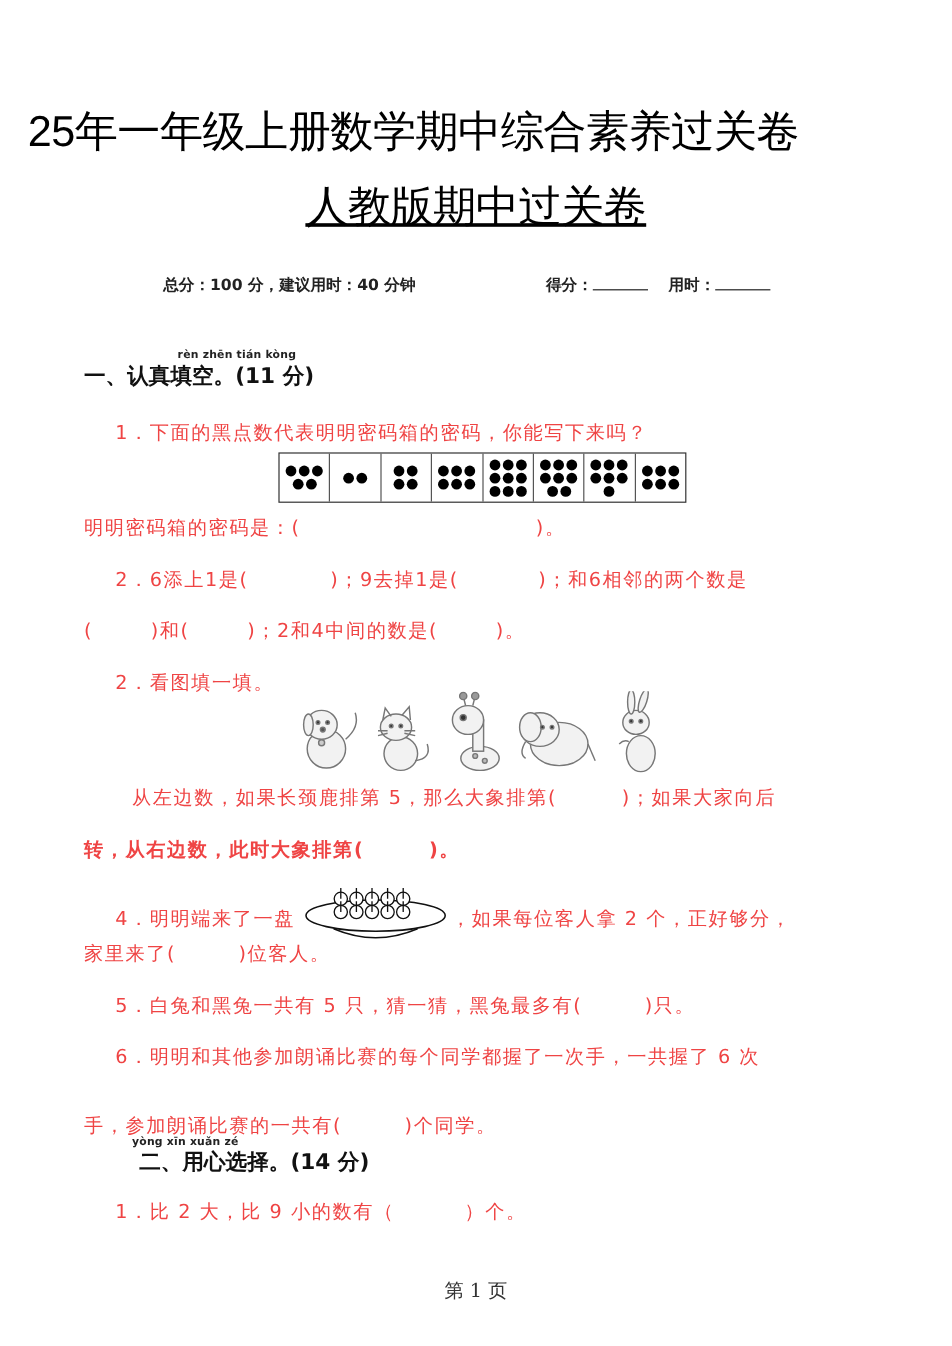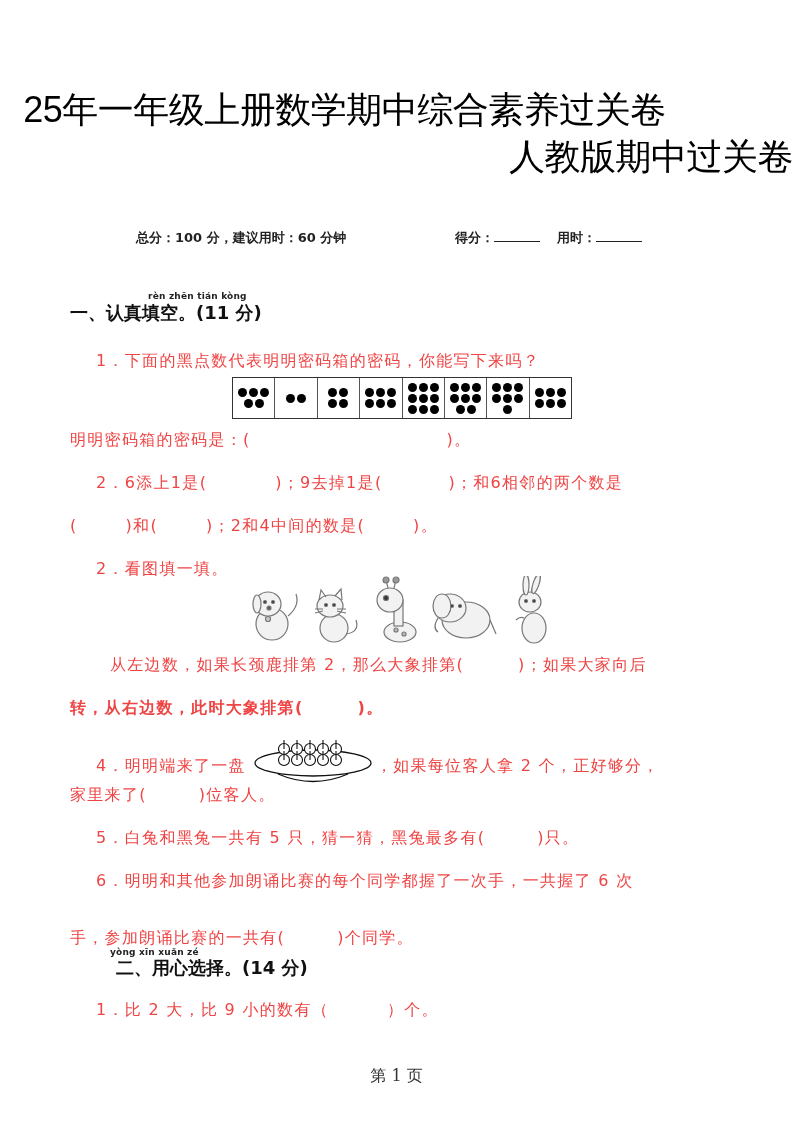--- a/index.html
+++ b/index.html
@@ -1,42 +1,42 @@
 <!DOCTYPE html>
 <html><head>
 <meta charset="utf-8">
 <style>
   * { margin:0; padding:0; box-sizing:border-box; }
   html, body { width:793px; height:1122px; background:#ffffff; }
   body { position:relative; font-family:"DejaVu Sans", "Liberation Sans", sans-serif; color:#111; overflow:hidden; }
   .abs { position:absolute; white-space:nowrap; }
   .title { font-family:"Liberation Sans", "DejaVu Sans", sans-serif; font-size:36px; font-weight:normal; color:#000; letter-spacing:-0.5px; }
   .title1 { left:0; width:689px; text-align:center; top:86px; }
-  .title2 { left:0; width:793px; text-align:right; top:133px; }
+  .title2 { left:0; width:793px; text-align:center; top:148px;text-decoration:underline; }
   .meta { top:229px; font-size:13px; font-weight:bold; color:#222; }
   .blank-line { display:inline-block; border-bottom:1.5px solid #222; height:12px; vertical-align:baseline; }
   .section { font-size:18px; font-weight:bold; color:#111; }
   .pinyin { font-size:9px; color:#222; font-weight:bold; letter-spacing:0.2px; }
   .q { font-size:16px; color:#ef4444; letter-spacing:1.3px; }
   .gap { display:inline-block; }
   .dotbox { position:absolute; left:232px; top:377px; width:340px; height:42px; border:1.5px solid #333; display:flex; }
   .cell { flex:1; border-right:1.5px solid #555; display:flex; align-items:center; justify-content:center; }
   .cell:last-child { border-right:none; }
   .dots { display:flex; flex-direction:column; align-items:center; gap:2px; }
   .row { display:flex; gap:2px; }
   .dot { width:9px; height:9px; border-radius:50%; background:#000; }
   .footer { top:1066px; left:0; width:793px; text-align:center; font-family:"DejaVu Serif", "Liberation Serif", serif; font-size:16px; color:#333; }
 </style>
 </head>
 <body>
 
 <div class="abs title title1">25年一年级上册数学期中综合素养过关卷</div>
 <div class="abs title title2">人教版期中过关卷</div>
 
-<div class="abs meta" style="left:136px;">总分：100 分，建议用时：60 分钟</div>
+<div class="abs meta" style="left:136px;">总分：100 分，建议用时：40 分钟</div>
 <div class="abs meta" style="left:455px;">
   <span>得分：</span><span class="blank-line" style="width:46px;"></span>
   <span style="display:inline-block;width:8px;"></span>
   <span>用时：</span><span class="blank-line" style="width:46px;"></span>
 </div>
 
 <div class="abs pinyin" style="left:112px; top:291px;margin-left:36px;">rèn zhēn tián kòng</div>
 <div class="abs section" style="left:70px; top:301px;">一、认真填空。(11 分)</div>
 
 <div class="abs q" style="left:96px; top:351px;">1．下面的黑点数代表明明密码箱的密码，你能写下来吗？</div>
@@ -223,21 +223,21 @@
         <ellipse cx="14" cy="9" rx="3" ry="10"></ellipse>
         <ellipse cx="24" cy="8" rx="3" ry="10" transform="rotate(18 24 8)"></ellipse>
         <circle cx="14" cy="25" r="1.5" fill="#333"></circle>
           <circle cx="22" cy="25" r="1.5" fill="#333"></circle>
         <path d="M4 44 Q8 40 12 42" fill="none"></path>
       </g>
     </g>
   </svg>
 </div>
 <div class="abs q" style="left:110px; top:655px;">
-  <span>从左边数，如果长颈鹿排第 2，那么大象排第(</span><span class="gap" style="width:54px;"></span><span>)；如果大家向后</span>
+  <span>从左边数，如果长颈鹿排第 5，那么大象排第(</span><span class="gap" style="width:54px;"></span><span>)；如果大家向后</span>
 </div>
 <div class="abs q" style="left:70px; top:698px;font-weight:bold;">
   <span>转，从右边数，此时大象排第(</span><span class="gap" style="width:54px;"></span><span>)。</span>
 </div>
 
 <div class="abs q" style="left:96px; top:741px;margin-top:12px;">
   <span>4．明明端来了一盘</span><span class="gap" style="width:130px; height:18px; position:relative;">
     <svg style="position:absolute; left:6px; top:-14px;" width="122" height="44" viewBox="0 0 122 44">
       <ellipse cx="61" cy="24" rx="58" ry="13" fill="none" stroke="#111" stroke-width="1.3"></ellipse>
       <path d="M26 35 Q61 50 96 35" fill="none" stroke="#111" stroke-width="1.3"></path>

